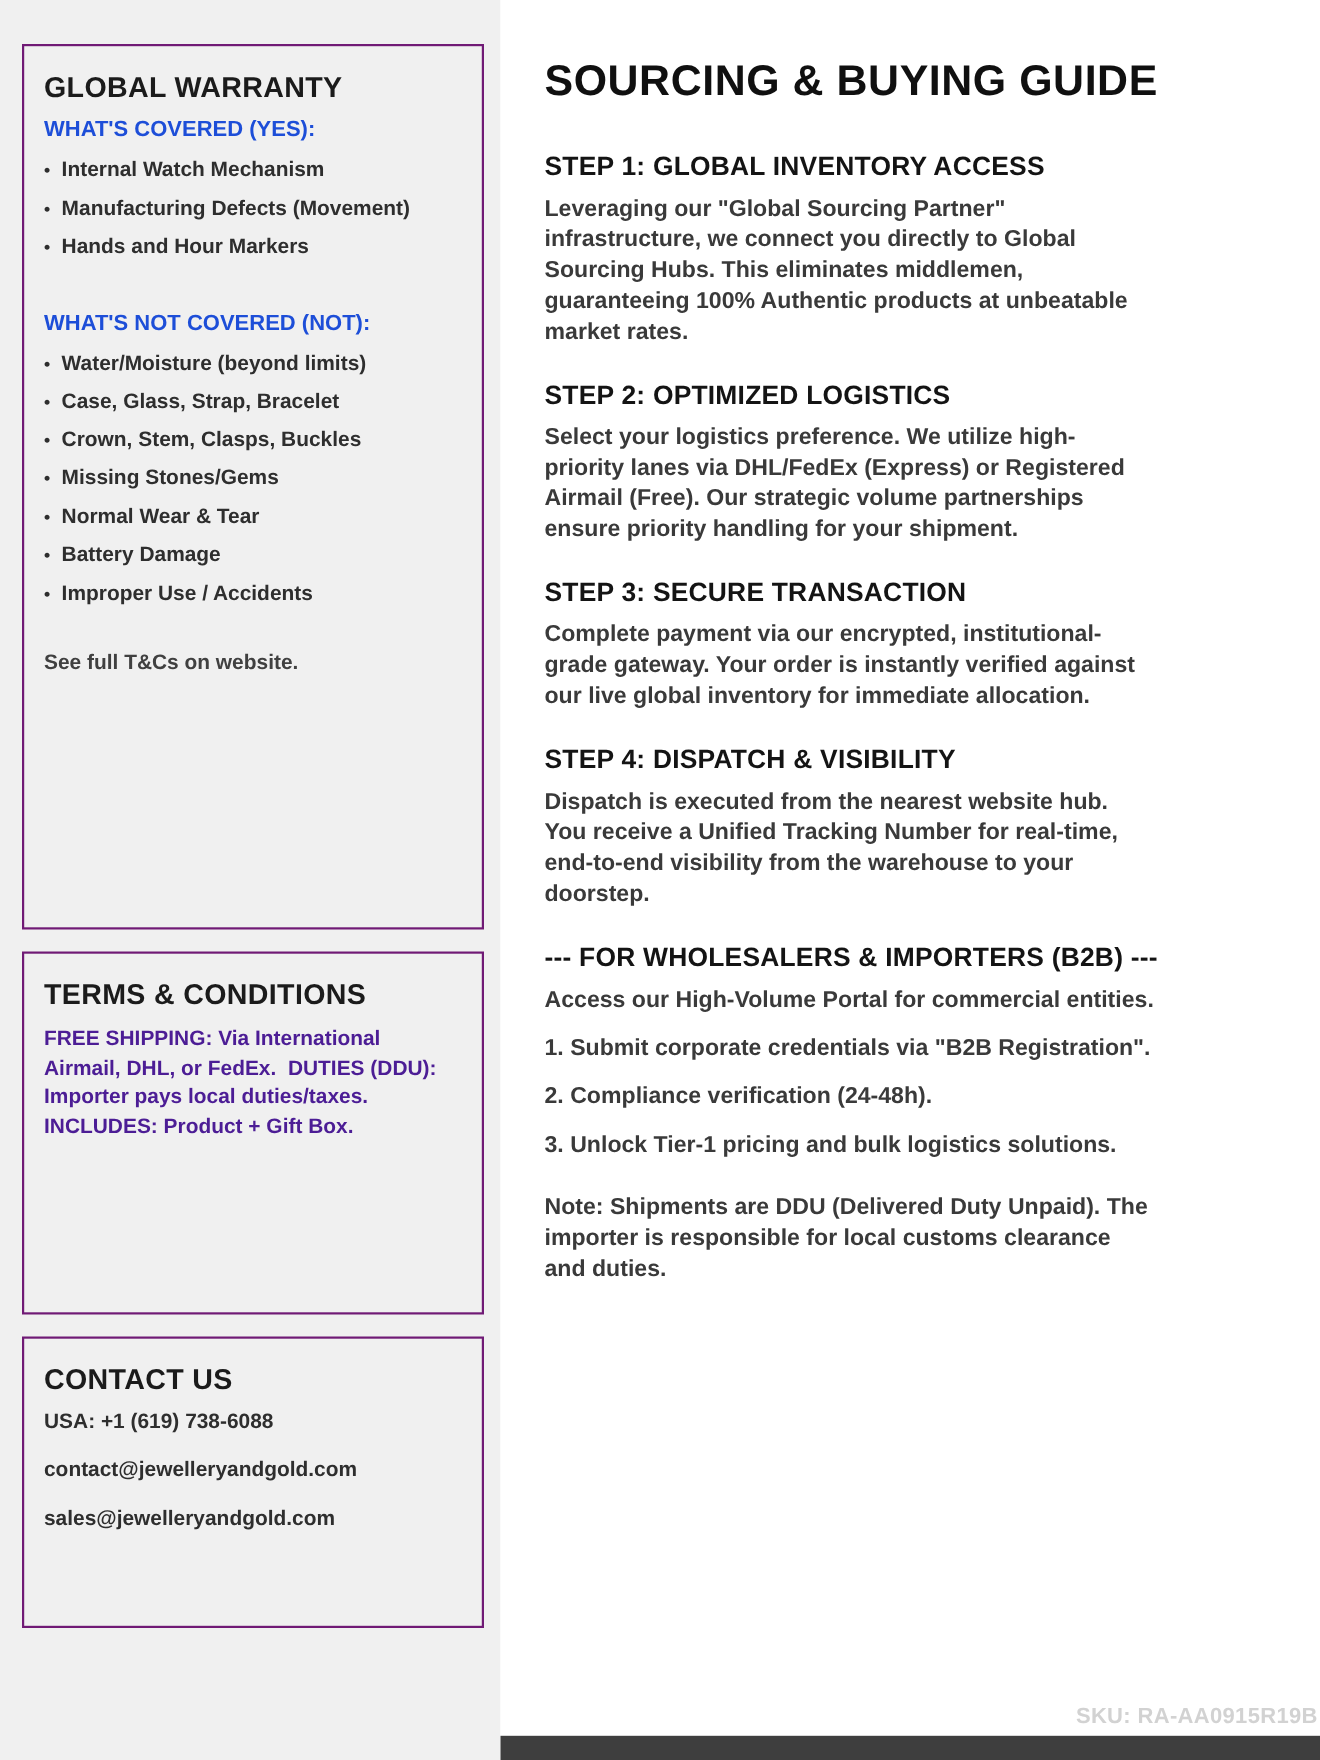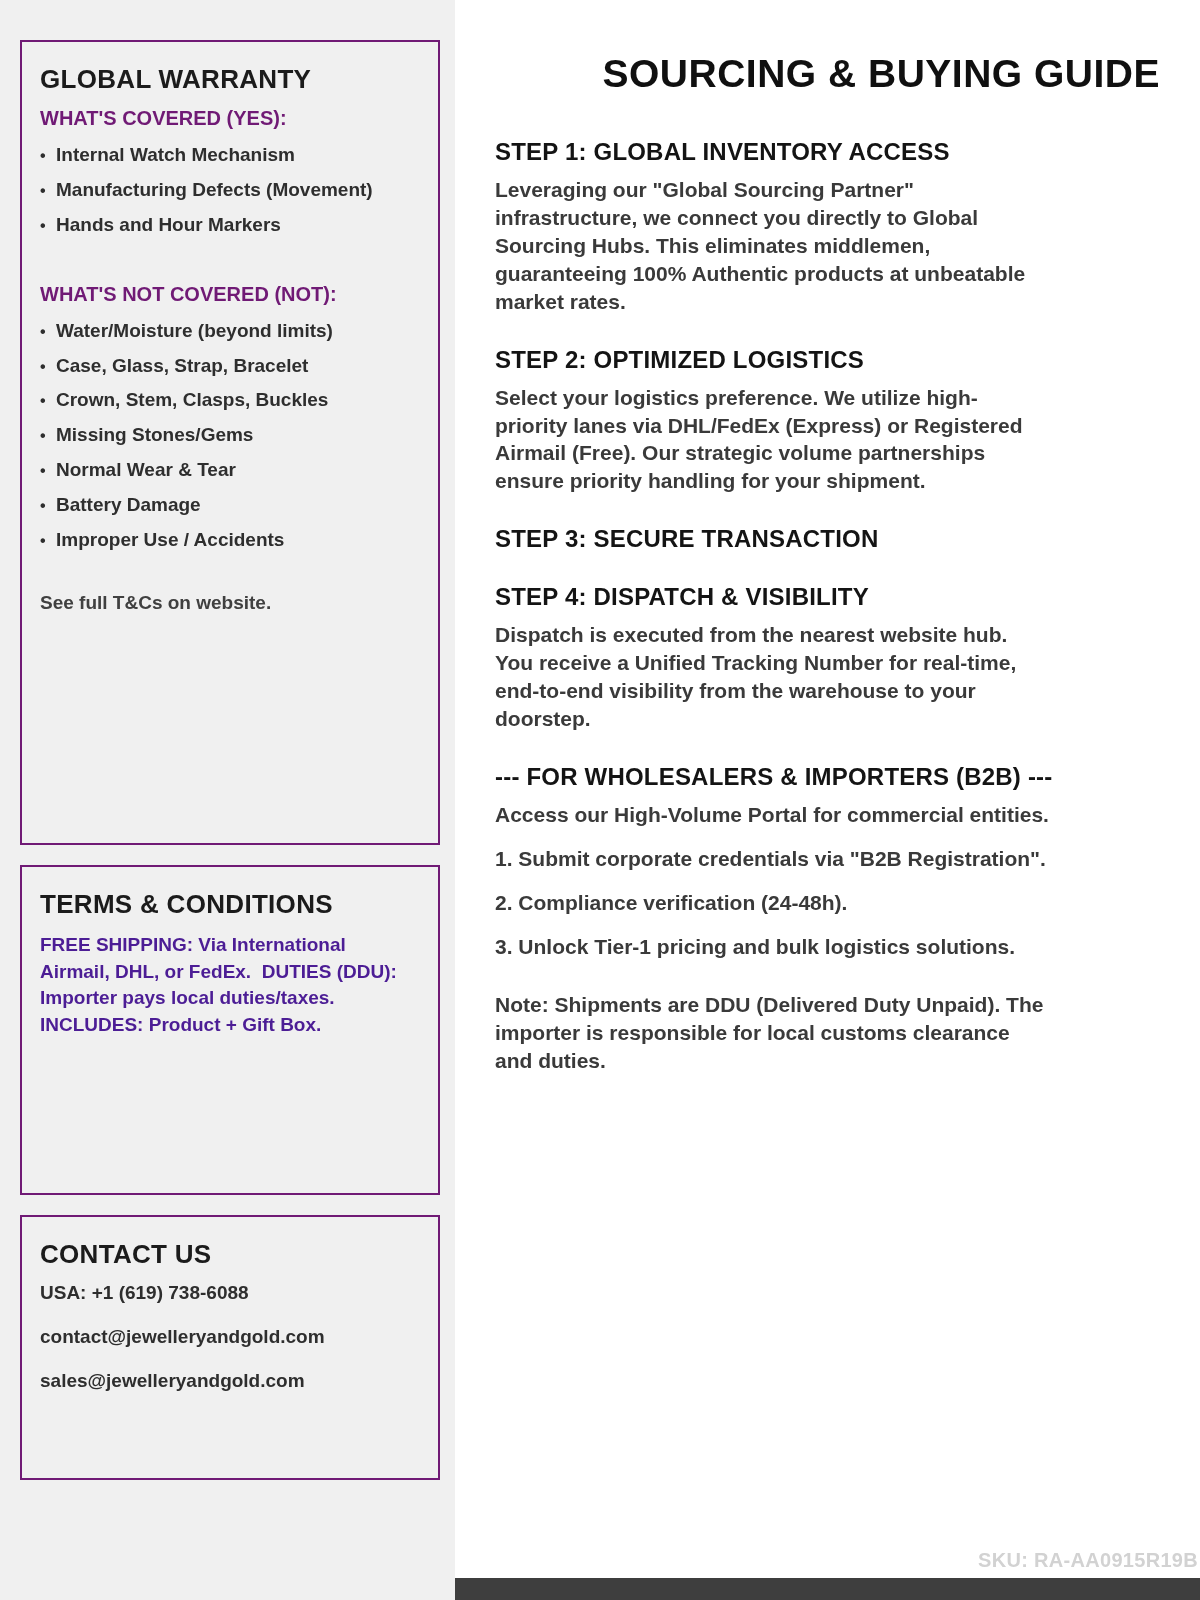--- a/index.html
+++ b/index.html
@@ -17,21 +17,21 @@
     padding:22px 18px;margin-bottom:20px;
   }
   .box-warranty{height:805px;}
   .box-terms{height:330px;}
   .box-contact{height:265px;}
   .box h2{
     font-size:26px;font-weight:700;color:#1b1b1b;
     margin:0 0 12px 0;letter-spacing:.3px;
   }
   .box h3{
-    font-size:20px;font-weight:700;color:#701a75;
+    font-size:20px;font-weight:700;color:#1d4ed8;
     margin:0 0 8px 0;
   }
   .box h3.second{margin-top:40px;}
   .bullet-list{list-style:none;margin:0;padding:0;}
   .bullet-list li{
     font-size:19px;font-weight:700;color:#2e2e2e;
     padding:7px 0 7px 16px;position:relative;line-height:1.1;
   }
   .bullet-list li::before{
     content:"\2022";position:absolute;left:0;top:9px;
@@ -46,21 +46,21 @@
   }
   .contact-line{
     font-size:19px;font-weight:700;color:#2e2e2e;margin:0 0 22px 0;
   }
   
   .main{
     flex:1;box-sizing:border-box;position:relative;
     padding:52px 40px 0 40px;background:#ffffff;
   }
   .main h1{
-    font-size:39px;font-weight:700;color:#101010;text-align:right;
+    font-size:39px;font-weight:700;color:#101010;text-align:left;
     margin:0 0 42px 0;letter-spacing:.5px;
   }
   .step{margin:0 0 30px 0;}
   .step h2, .b2b h2{
     font-size:24px;font-weight:700;color:#141414;
     margin:0 0 10px 0;letter-spacing:.2px;
   }
   .step p, .b2b p{
     font-size:21px;font-weight:700;color:#3a3a3a;
     line-height:1.33;margin:0;max-width:555px;
@@ -126,20 +126,21 @@
       <p>Leveraging our "Global Sourcing Partner" infrastructure, we connect you directly to Global Sourcing Hubs. This eliminates middlemen, guaranteeing 100% Authentic products at unbeatable market rates.</p>
     </section>
 
     <section class="step">
       <h2>STEP 2: OPTIMIZED LOGISTICS</h2>
       <p>Select your logistics preference. We utilize high-priority lanes via DHL/FedEx (Express) or Registered Airmail (Free). Our strategic volume partnerships ensure priority handling for your shipment.</p>
     </section>
 
     <section class="step">
       <h2>STEP 3: SECURE TRANSACTION</h2>
+      <p>Complete payment via our encrypted, institutional-grade gateway. Your order is instantly verified against our live global inventory for immediate allocation.</p>
     </section>
 
     <section class="step">
       <h2>STEP 4: DISPATCH &amp; VISIBILITY</h2>
       <p>Dispatch is executed from the nearest website hub. You receive a Unified Tracking Number for real-time, end-to-end visibility from the warehouse to your doorstep.</p>
     </section>
 
     <section class="b2b">
       <h2>--- FOR WHOLESALERS &amp; IMPORTERS (B2B) ---</h2>
       <p>Access our High-Volume Portal for commercial entities.</p>

